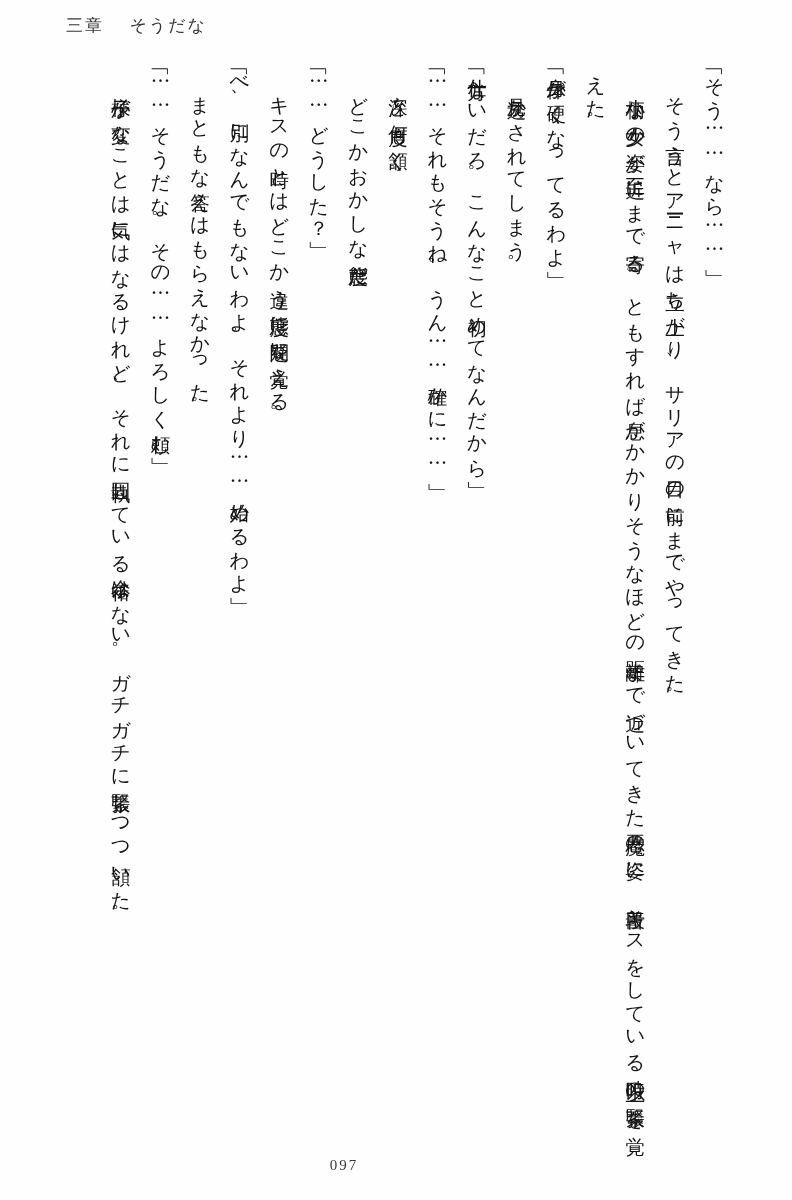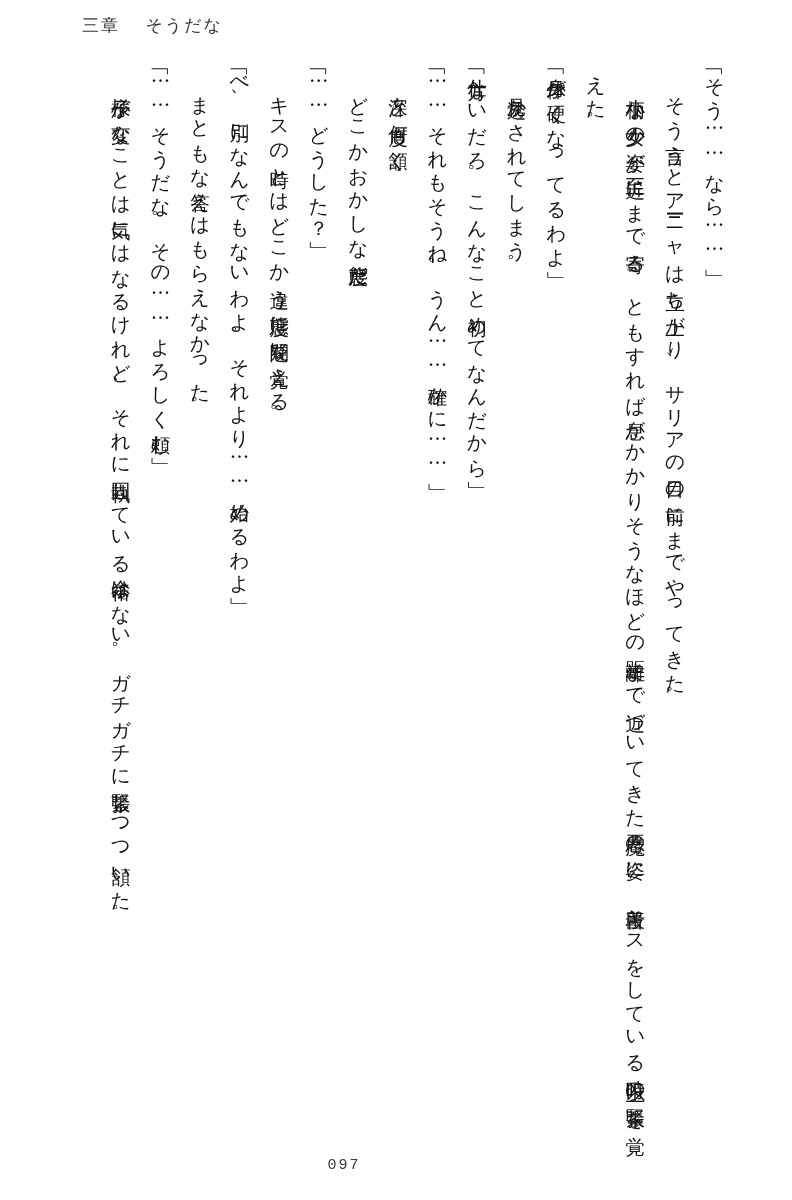--- a/index.html
+++ b/index.html
@@ -30,21 +30,20 @@
     position: absolute;
     top: 14px;
     left: 66px;
     font-size: 17px;
     letter-spacing: 2px;
     color: #333;
     white-space: nowrap;
   }
   .running-header .chap-num {
     margin-right: 18px;
-    margin-left: 16px;
   }
 
   
   .body-text {
     position: absolute;
     top: 62px;
     right: 58px;
     height: 1060px;
     width: 680px;
     writing-mode: vertical-rl;
@@ -66,21 +65,21 @@
   
   .page-number {
     position: absolute;
     bottom: 26px;
     left: 0;
     width: 688px;
     text-align: center;
     font-size: 15px;
     letter-spacing: 2px;
     color: #3a3a3a;
-    font-family: Liberation Mono, monospace;
+    font-family: Liberation Serif, serif;
   }
 </style>
 </head>
 <body>
 
 <div class="page">
 
   <div class="running-header">
     <span class="chap-num">三章</span>
     <span>そうだな</span>

